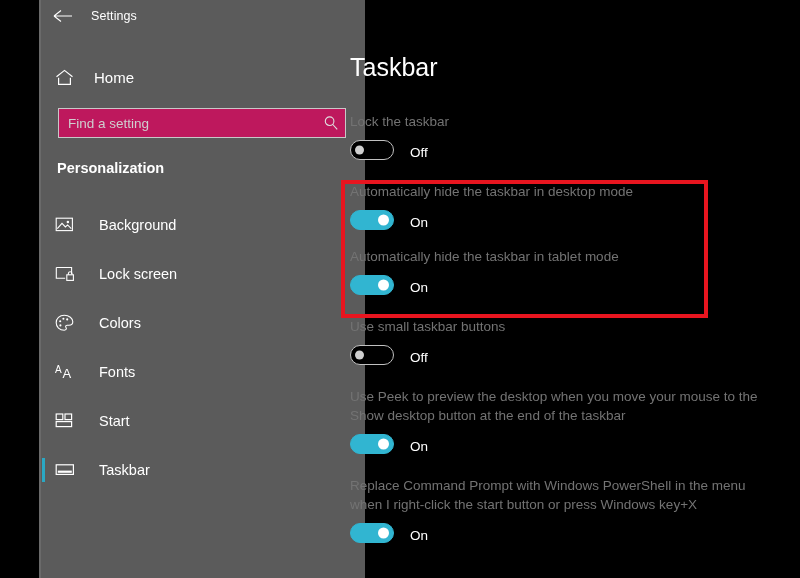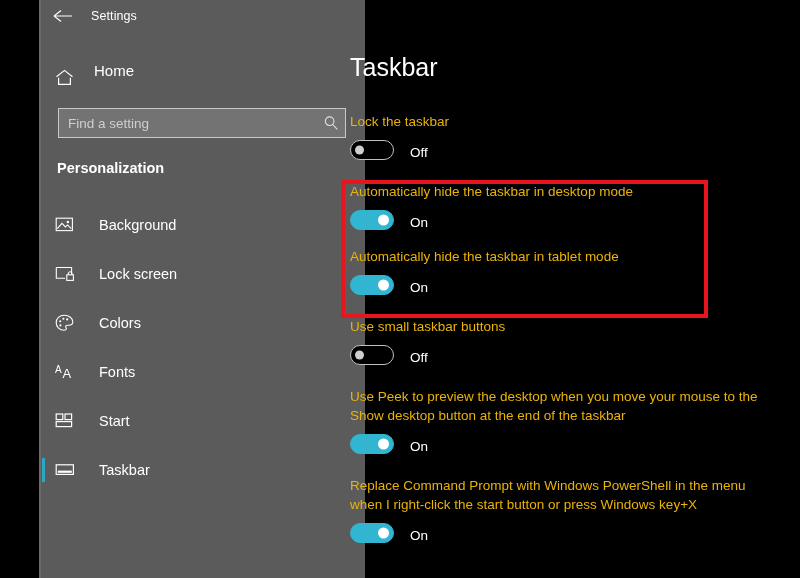--- a/index.html
+++ b/index.html
@@ -67,41 +67,42 @@
     letter-spacing: 0.1px;
   }
 
   .home-row {
     position: absolute;
     left: 14px;
     top: 62px;
     width: 298px;
     height: 30px;
     display: flex;
+    align-items: center;
     cursor: pointer;
   }
   .home-icon {
     width: 22px;
     display: flex;
     align-items: center;
     justify-content: center;
   }
   .home-label {
     color: #ffffff;
     font-size: 15px;
     margin-left: 19px;
   }
 
   .search-wrap {
     position: absolute;
     left: 19px;
     top: 108px;
     width: 288px;
     height: 30px;
-    background: #737373;
+    background: #be185d;
     border: 1px solid #c8c8c8;
     box-sizing: border-box;
     display: flex;
     align-items: center;
     cursor: text;
   }
   .search-input {
     flex: 1;
     background: transparent;
     border: none;
@@ -184,21 +185,21 @@
   }
   .settings-flow {
     position: absolute;
     left: 350px;
     top: 112px;
     width: 430px;
   }
   .setting-block { margin-bottom: 22px; }
   .setting-block.tight { margin-bottom: 17px; }
   .setting-label {
-    color: #eab308;
+    color: #737373;
     font-size: 13.5px;
     line-height: 19px;
     margin-bottom: 7px;
   }
   .toggle-row {
     display: flex;
     align-items: flex-end;
     height: 22px;
   }
   .toggle {

